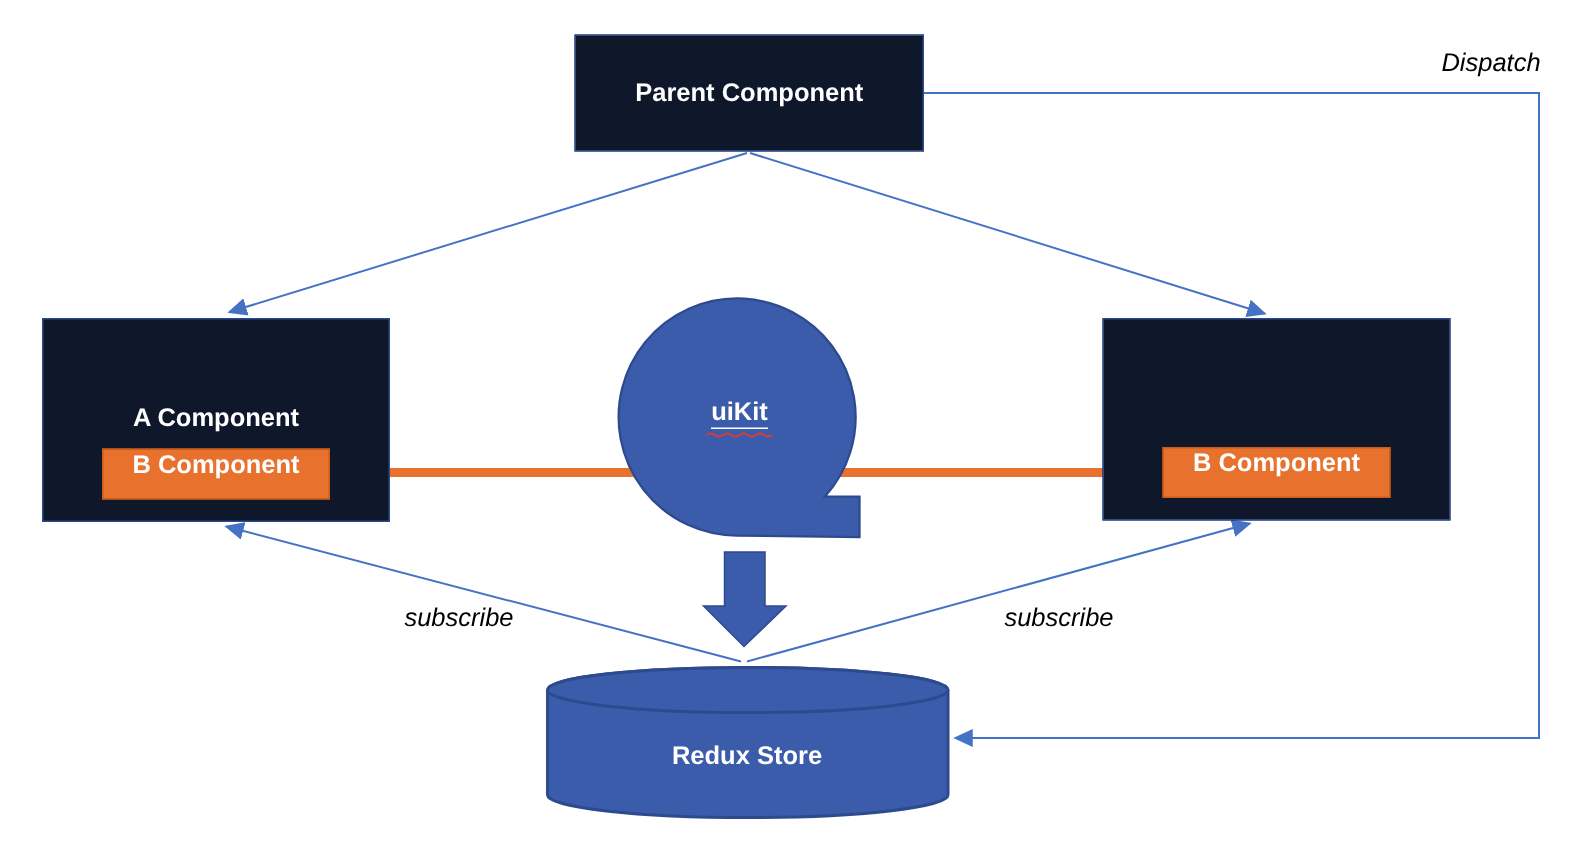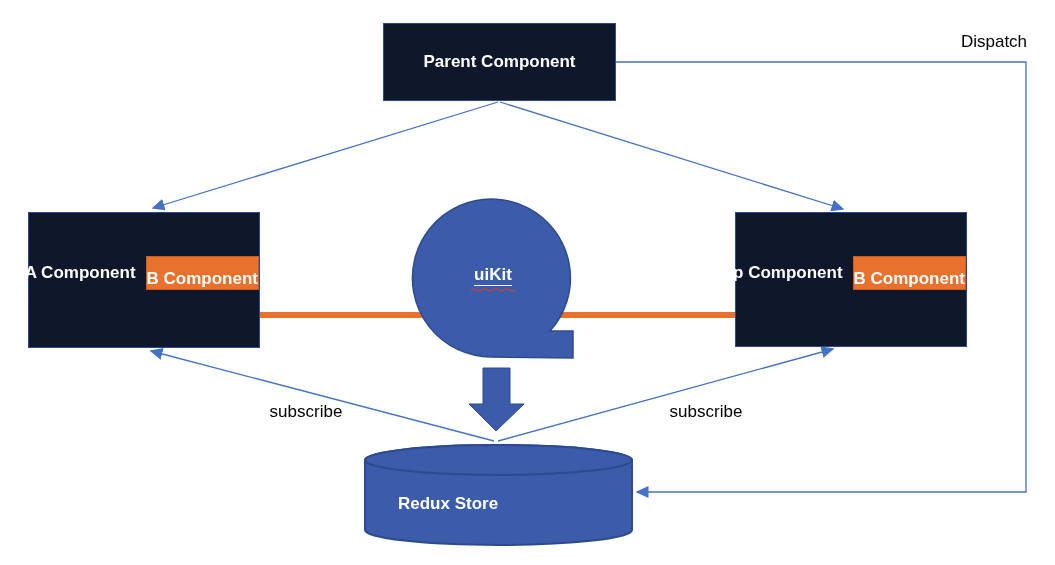--- a/index.html
+++ b/index.html
@@ -26,44 +26,45 @@
     justify-content: center;
   }
   .node-label {
     font-size: 17px;
     font-weight: 600;
     color: #ffffff;
     white-space: nowrap;
   }
   .parent-node { left: 383px; top: 23px; width: 233px; height: 78px; }
   .container-node {
-    flex-direction: row;
+    flex-direction: column;
     justify-content: flex-end;
     align-items: center;
     padding-bottom: 14px;
     gap: 10px;
   }
   .a-node     { left: 28px;  top: 212px; width: 232px; height: 136px; }
   .popup-node { left: 735px; top: 212px; width: 232px; height: 135px; }
   .b-node {
     width: 152px;
     height: 34px;
     background: #e8712d;
     border: 1px solid #cb5d16;
     box-sizing: border-box;
     display: flex;
-    align-items: flex-end;
+    align-items: flex-start;
     justify-content: center;
   }
   .annotation {
     position: absolute;
     font-size: 17px;
     font-weight: 400;
     color: #000000;
     white-space: nowrap;
+    font-style: italic;
   }
   .dispatch-label   { left: 952px; top: 32px;  width: 84px;  text-align: center; }
   .subscribe-left   { left: 256px; top: 402px; width: 100px; text-align: center; }
   .subscribe-right  { left: 656px; top: 402px; width: 100px; text-align: center; }
   .uikit-label {
     position: absolute;
     left: 433px;
     top: 265px;
     width: 120px;
     text-align: center;
@@ -75,21 +76,21 @@
   .uikit-text {
     border-bottom: 1.5px solid #ffffff;
     padding-bottom: 1px;
   }
   .squiggle-wrap { margin-top: 2px; line-height: 0; }
   .store-label {
     position: absolute;
     left: 398px;
     top: 494px;
     width: 200px;
-    text-align: left;
+    text-align: center;
     color: #ffffff;
     font-size: 17px;
     font-weight: 600;
   }
 </style>
 </head>
 <body>
 
 <div class="canvas">
 
@@ -126,21 +127,20 @@
   </div>
 
   <div class="node container-node a-node">
     <span class="node-label">A Component</span>
     <div class="b-node">
       <span class="node-label">B Component</span>
     </div>
   </div>
 
   <div class="node container-node popup-node">
-    <span class="node-label">Popup Component</span>
     <div class="b-node">
       <span class="node-label">B Component</span>
     </div>
   </div>
 
   <div class="uikit-label">
     <span class="uikit-text">uiKit</span>
     <div class="squiggle-wrap">
       <svg width="44" height="4" viewBox="0 0 44 4">
         <path d="M0 2 Q 2.75 0 5.5 2 T 11 2 T 16.5 2 T 22 2 T 27.5 2 T 33 2 T 38.5 2 T 44 2" stroke="#e03b30" stroke-width="1.2" fill="none"></path>

